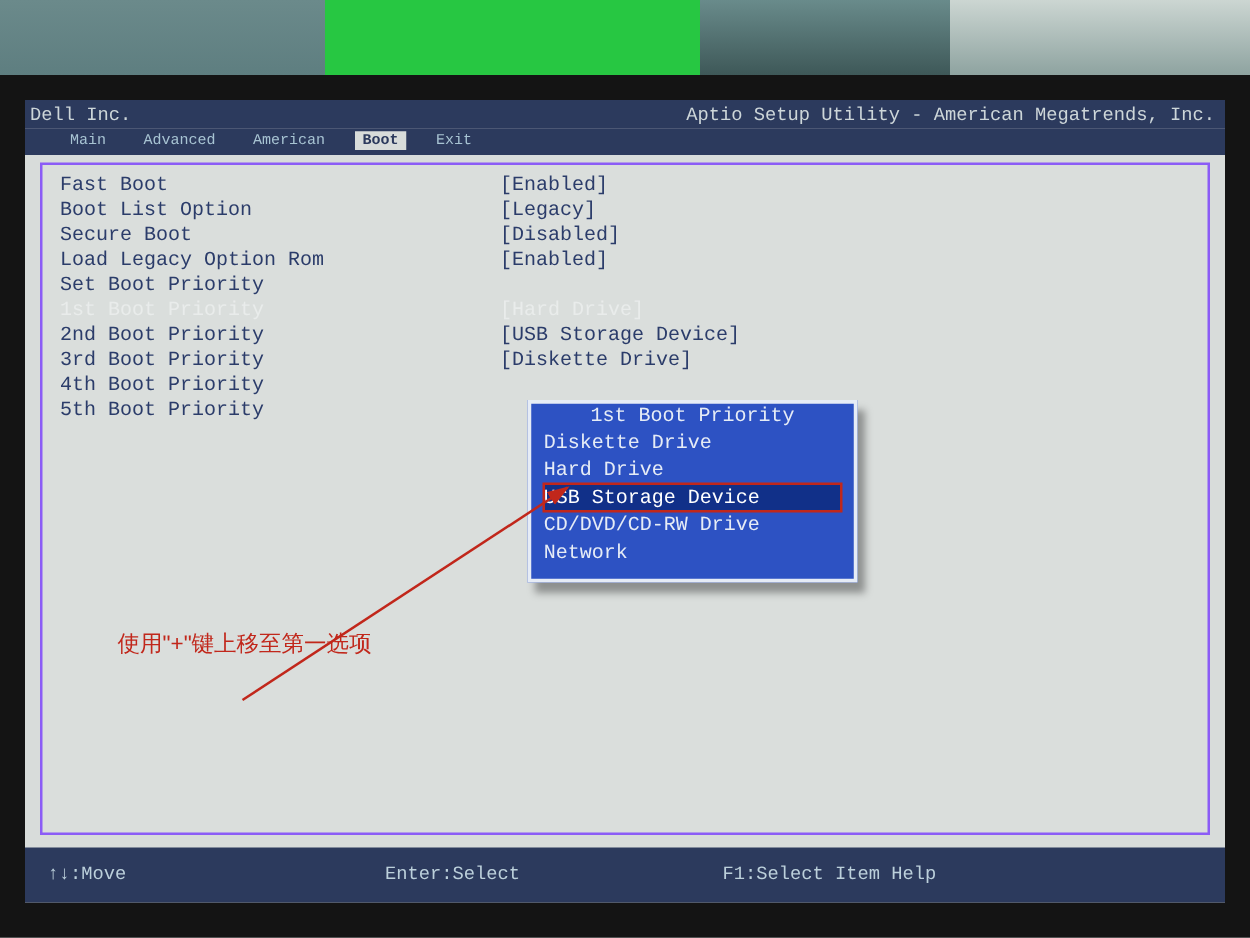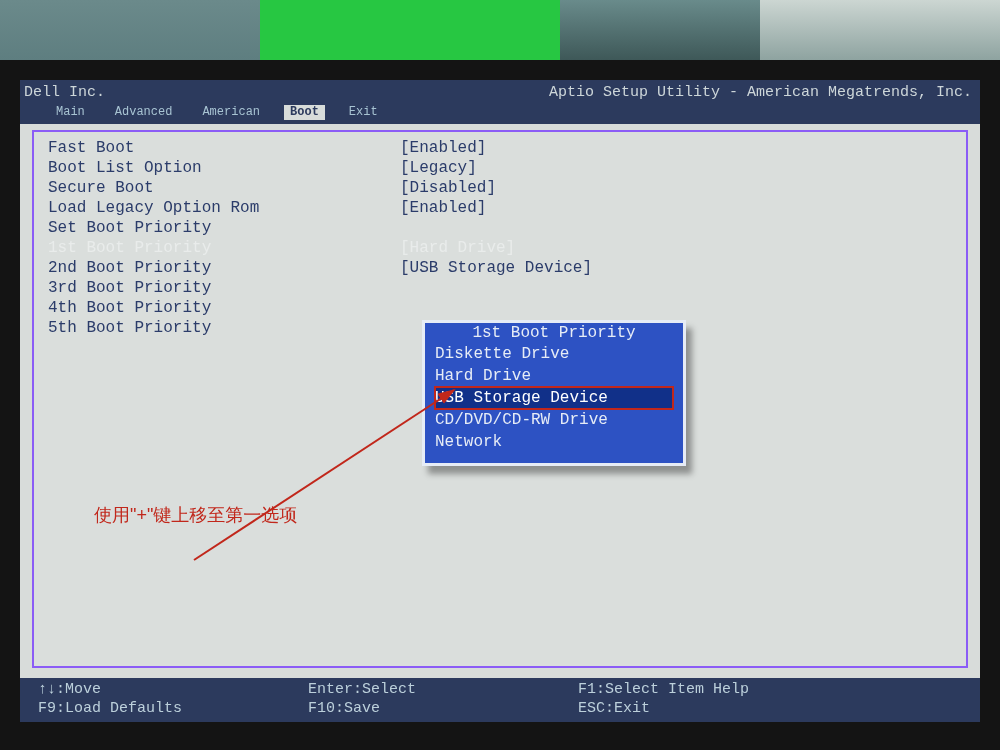--- a/index.html
+++ b/index.html
@@ -121,20 +121,21 @@
         <div class="row sel">
             <span class="lab">1st Boot Priority</span>
             <span class="val">[Hard Drive]</span>
           </div>
         <div class="row">
             <span class="lab">2nd Boot Priority</span>
             <span class="val">[USB Storage Device]</span>
           </div>
         <div class="row">
             <span class="lab">3rd Boot Priority</span>
+            <span class="val">[Diskette Drive]</span>
           </div>
         <div class="row">
             <span class="lab">4th Boot Priority</span>
             <span class="val"></span>
           </div>
         <div class="row">
             <span class="lab">5th Boot Priority</span>
             <span class="val"></span>
           </div>
       </div>
@@ -158,21 +159,16 @@
       </svg>
       <div class="annot">使用"+"键上移至第一选项</div>
     </div>
 
     <div class="footer">
       <div class="frow">
         <span class="fcell">↑↓:Move</span>
         <span class="fcell">Enter:Select</span>
         <span class="fcell">F1:Select Item Help</span>
       </div>
-      <div class="frow">
-        <span class="fcell">F9:Load Defaults</span>
-        <span class="fcell">F10:Save</span>
-        <span class="fcell">ESC:Exit</span>
-      </div>
     </div>
 
   </div>
 </div>
 
 </body></html>

